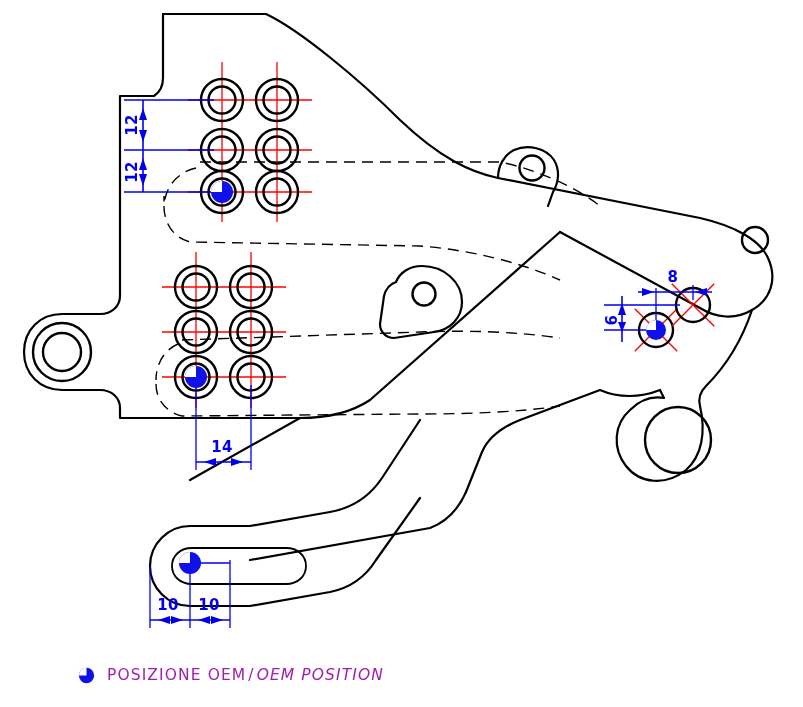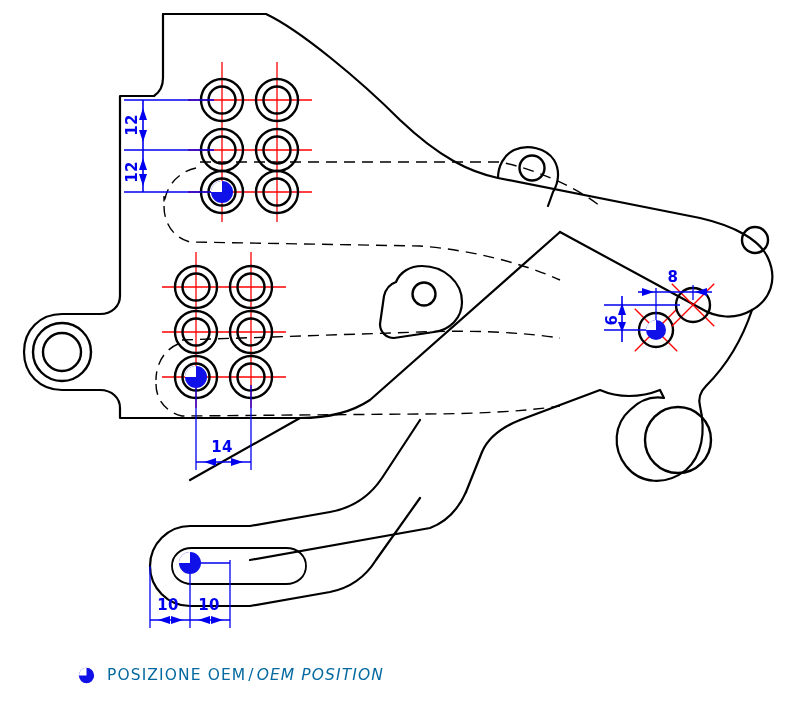--- a/index.html
+++ b/index.html
@@ -85,21 +85,21 @@
     left: 78px;
     top: 666px;
     display: flex;
     align-items: center;
     gap: 12px;
   }
   .legend-icon { width: 17px; height: 17px; display: block; }
   .legend-text {
     font-family: "DejaVu Sans", sans-serif;
     font-size: 15.5px;
-    color: #0369a1;
+    color: #a21caf;
     letter-spacing: 1.1px;
     white-space: nowrap;
   }
   .legend-text .it { font-style: italic; }
   .legend-sep { padding: 0 2px; }
 </style>
 </head>
 <body>
 
 <div id="drawing-root">

